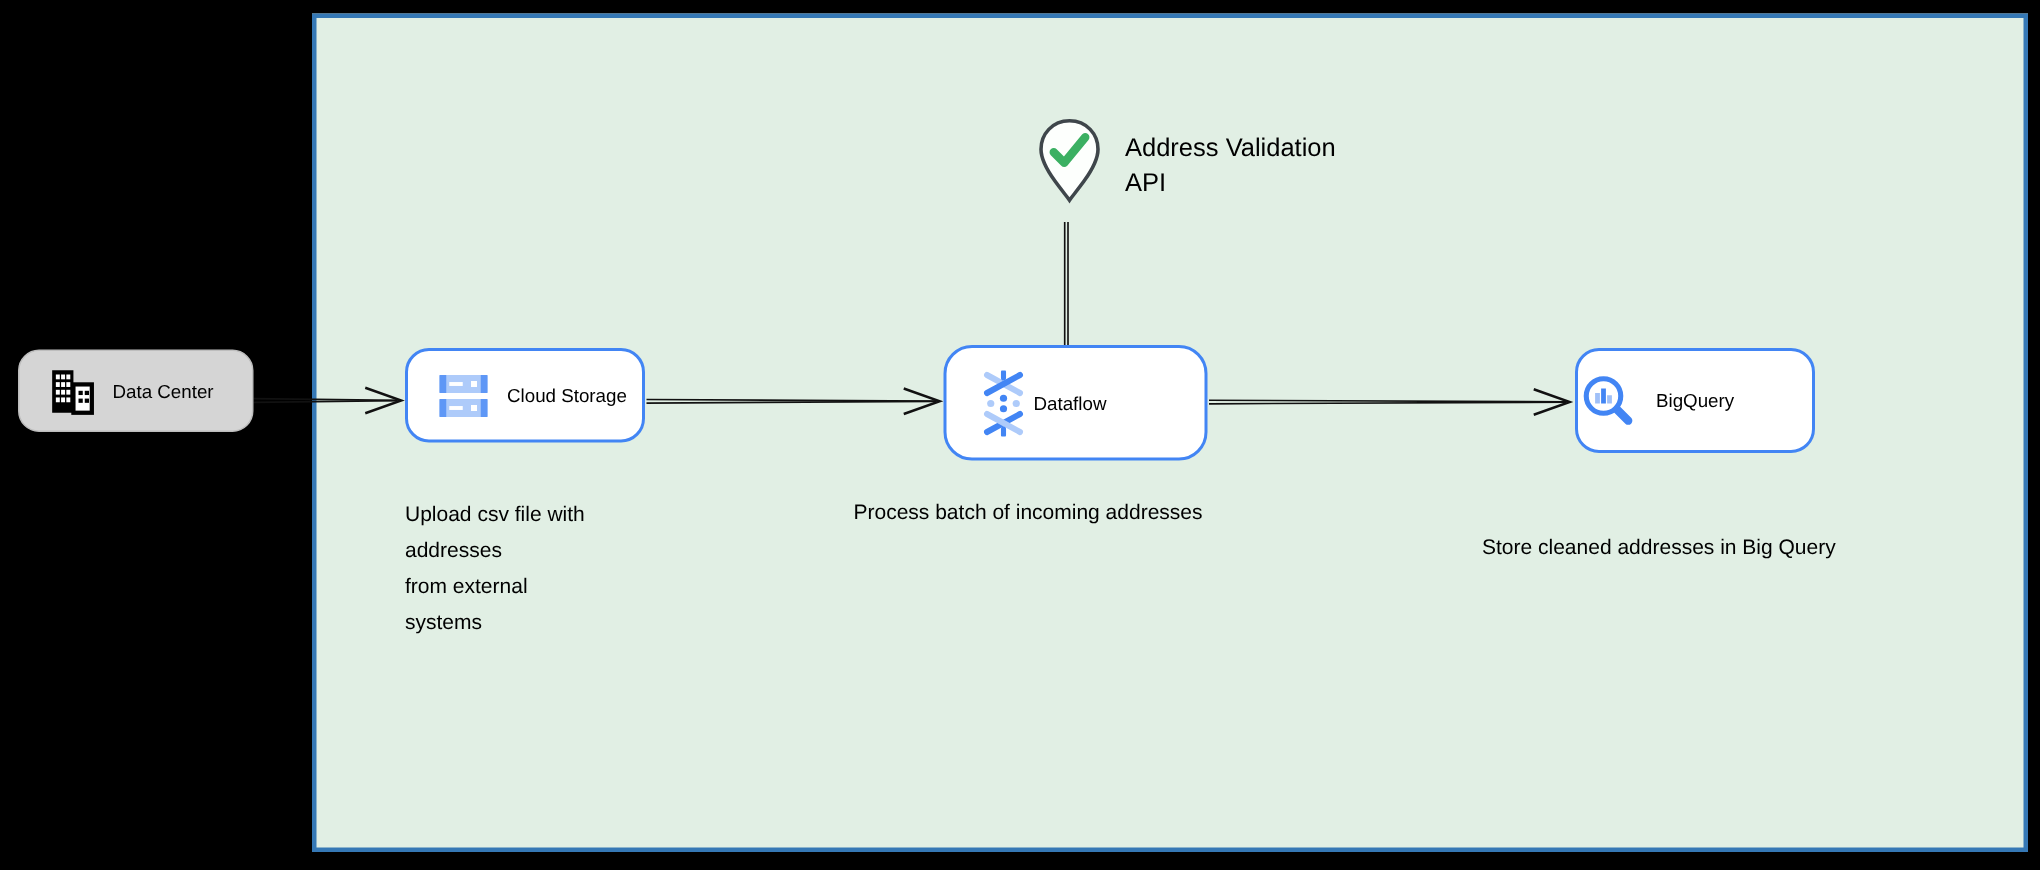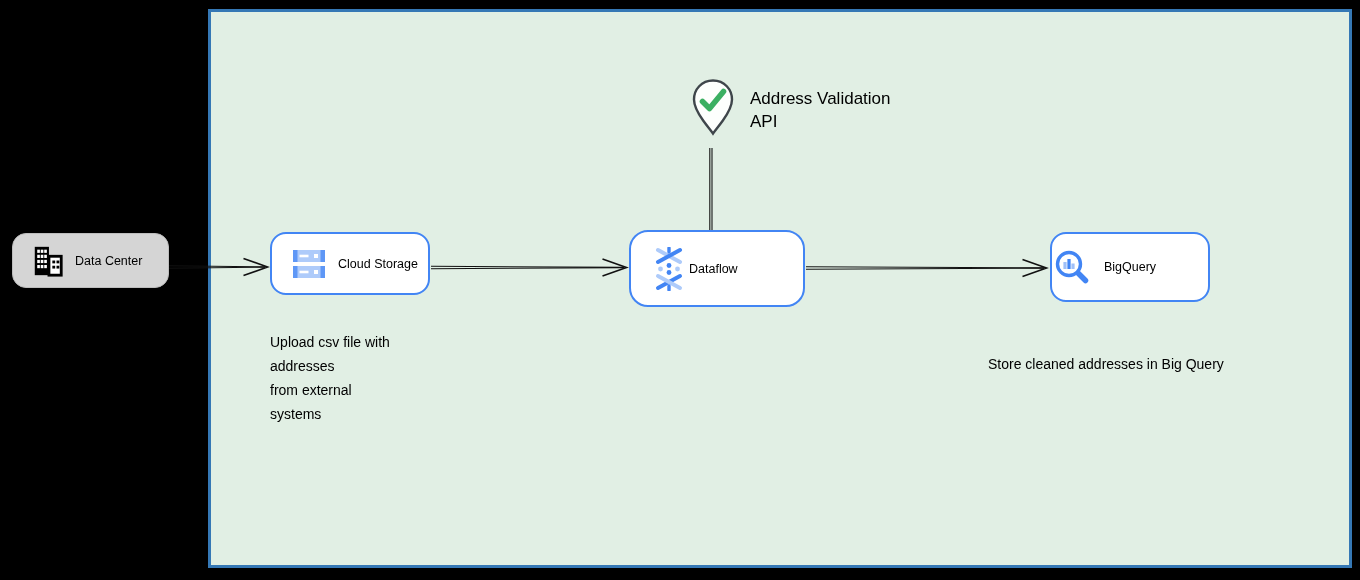--- a/index.html
+++ b/index.html
@@ -157,15 +157,16 @@
       <path d="M13.5,23.5 L20.5,30.5 L34.5,13.5" fill="none" stroke="#3bb062" stroke-width="5.6" stroke-linecap="round" stroke-linejoin="round"></path>
     </svg>
   </div>
   <div class="api-label">Address Validation
 API</div>
 
   <div class="caption" style="left:270px;top:330px;width:260px;">Upload csv file with
 addresses
 from external
 systems</div>
+  <div class="caption" style="left:569px;top:329px;width:360px;">Process batch of incoming addresses</div>
   <div class="caption" style="left:988px;top:329px;width:360px;margin-top:23px;">Store cleaned addresses in Big Query</div>
 
 </div>
 
 </body></html>

